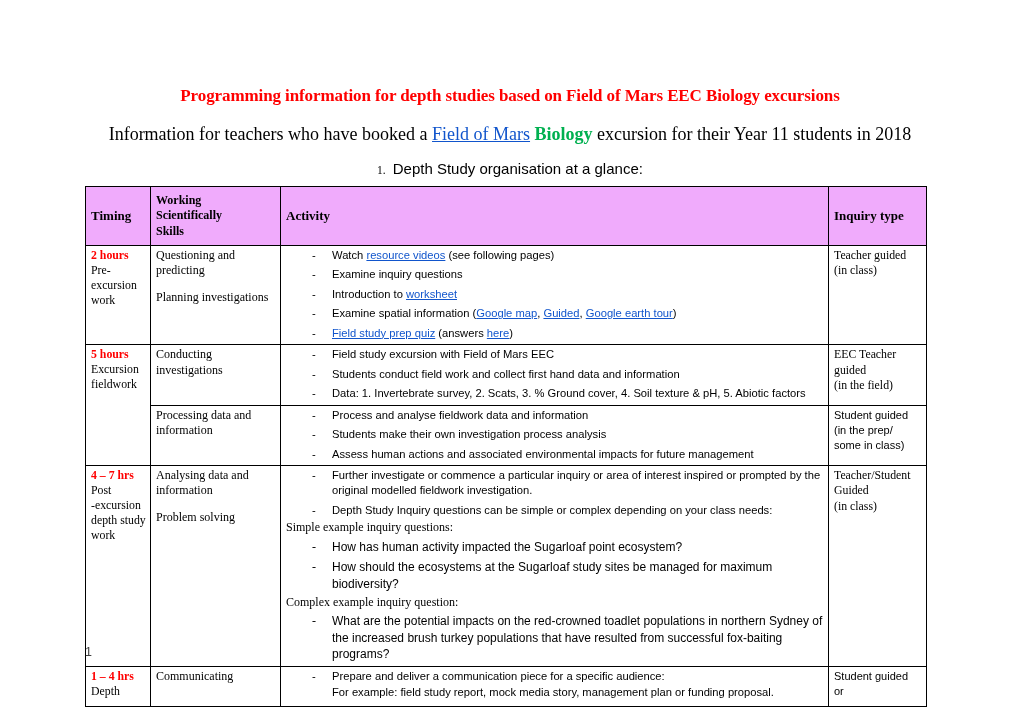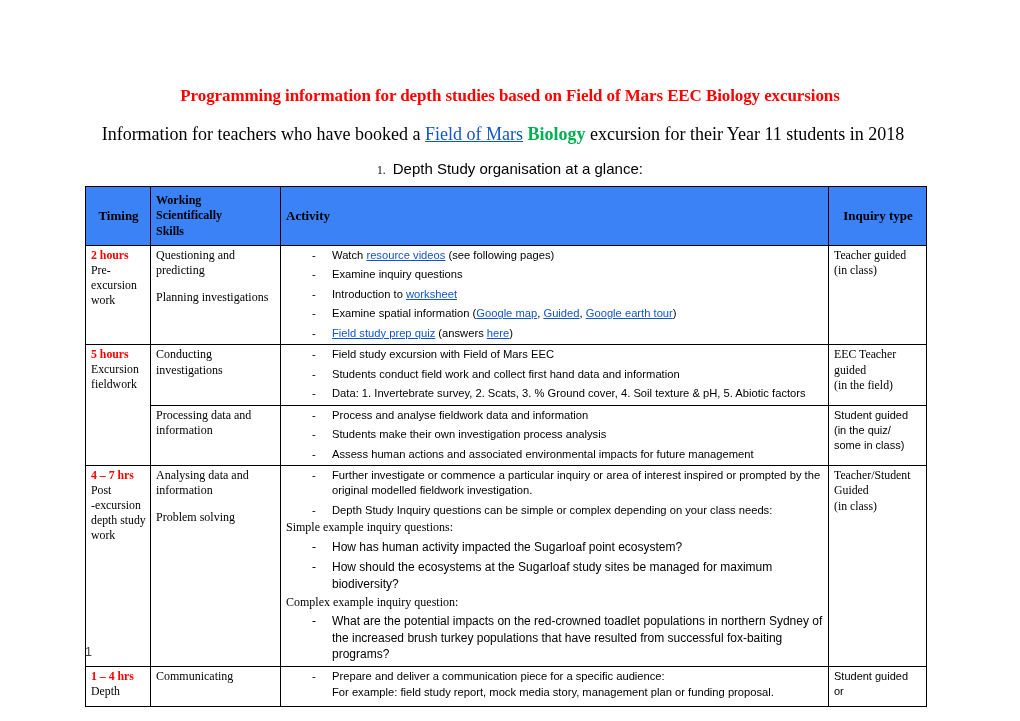--- a/index.html
+++ b/index.html
@@ -32,21 +32,21 @@
     text-align: center;
     font-family: "Liberation Serif", serif;
     font-weight: bold;
     font-size: 17.0px;
     color: #ff0000;
     letter-spacing: -0.1px;
     white-space: nowrap;
   }
   .doc-subtitle {
     position: absolute;
-    left: 38px;
+    left: 45px;
     top: 124px;
     width: 930px;
     text-align: center;
     font-family: "Liberation Serif", serif;
     font-size: 18.0px;
     color: #000000;
     white-space: nowrap;
   }
   .doc-subtitle .link {
     color: #1155cc;
@@ -91,29 +91,29 @@
     border: 1px solid #000000;
     vertical-align: top;
     padding: 2px 4px 2px 5px;
     font-family: "Liberation Serif", serif;
     font-size: 11.8px;
     line-height: 1.30;
     color: #000000;
     text-align: left;
   }
   .grid thead th {
-    background: #3b82f6;
+    background: #f0abfc;
     font-weight: bold;
     font-size: 13.0px;
     line-height: 1.22;
     padding-top: 3px;
     padding-bottom: 3px;
     vertical-align: middle;
   }
-  th.h-timing, th.h-inq { vertical-align: middle; text-align: center; }
+  th.h-timing, th.h-inq { vertical-align: middle; }
   th.h-wss { vertical-align: top; padding-top: 4px; }
   th.h-act { vertical-align: middle; }
 
   
   col.c-timing { width: 65px; }
   col.c-wss    { width: 130px; }
   col.c-act    { width: 548px; }
   col.c-inq    { width: 98px; }
 
   
@@ -306,21 +306,21 @@
         </td>
         <td class="act-cell">
           <ul class="bullets">
             <li>Process and analyse fieldwork data and information</li>
             <li>Students make their own investigation process analysis</li>
             <li>Assess human actions and associated environmental impacts for future management</li>
           </ul>
         </td>
         <td>
           <span class="inq-sans">Student guided</span>
-          <span class="inq-sans">(in the quiz/</span>
+          <span class="inq-sans">(in the prep/</span>
           <span class="inq-sans">some in class)</span>
         </td>
       </tr>
 
       <tr>
         <td>
           <span class="timing-hours">4 – 7 hrs</span>
           <span class="timing-sub">Post</span>
           <span class="timing-sub">-excursion</span>
           <span class="timing-sub">depth study</span>

